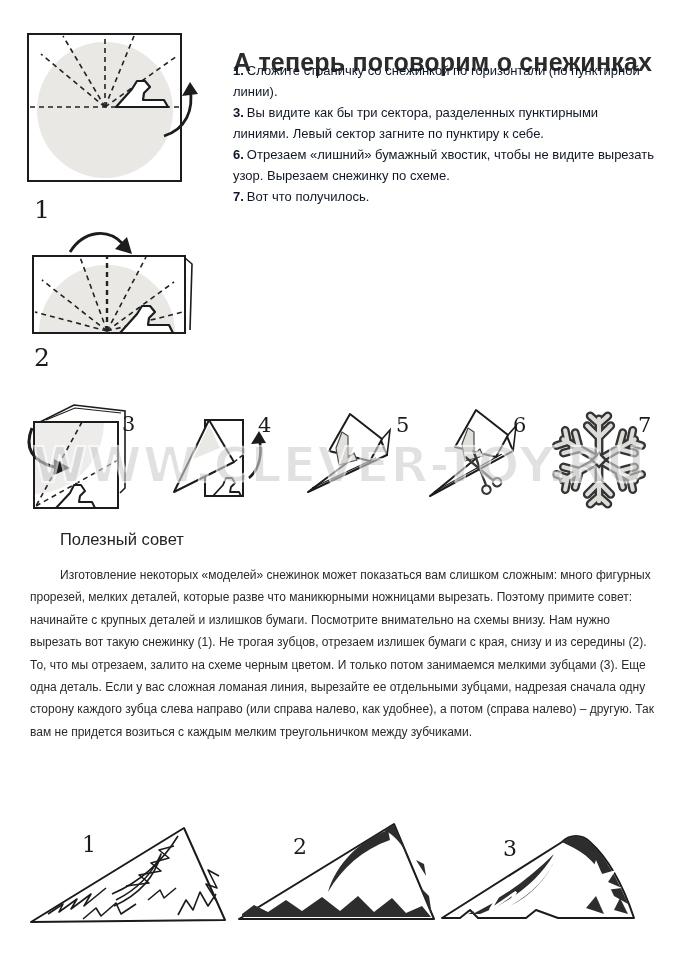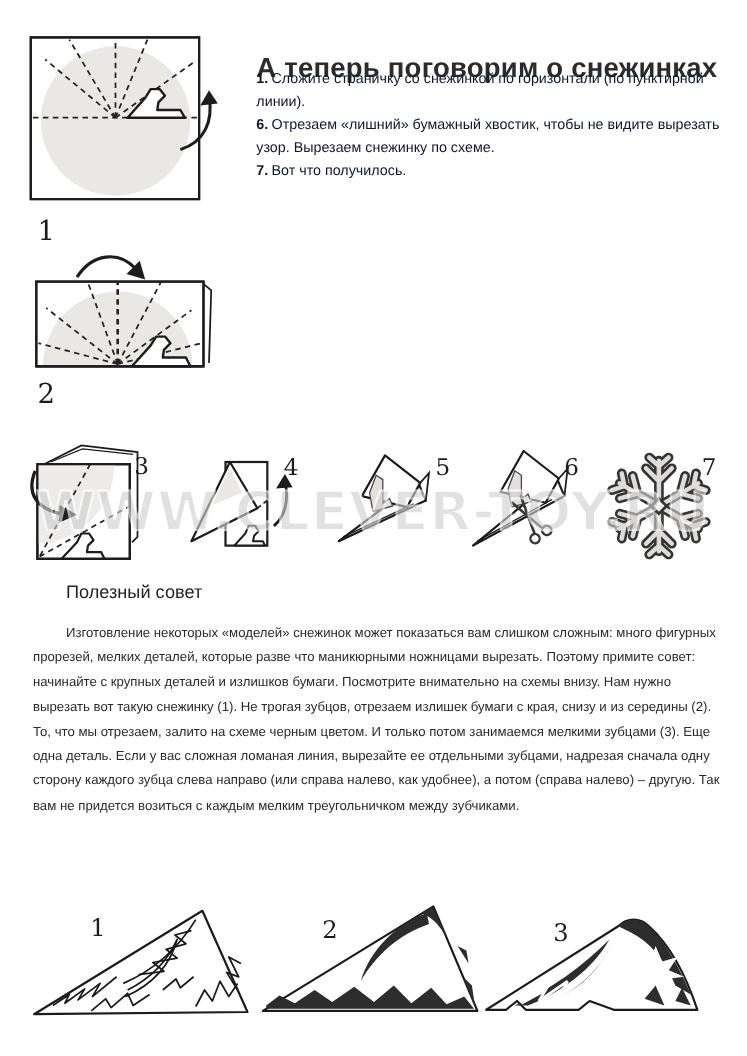--- a/index.html
+++ b/index.html
@@ -91,20 +91,21 @@
       <path d="M7,109 L159,109" stroke="#1c1c1c" stroke-width="2"></path>
       <rect x="7" y="32" width="152" height="77" fill="none" stroke="#1c1c1c" stroke-width="2"></rect>
     </svg>
   </div>
   <div class="steplabel biglabel" style="left:34px;top:345px;">2</div>
 
   <div id="title">А теперь поговорим о снежинках</div>
 
   <div id="instructions">
     <p><span class="num">1.</span><span>Сложите страничку со снежинкой по горизонтали (по пунктирной линии).</span></p>
+    <p><span class="num">3.</span><span>Вы видите как бы три сектора, разделенных пунктирными линиями. Левый сектор загните по пунктиру к себе.</span></p>
     <p><span class="num">6.</span><span>Отрезаем «лишний» бумажный хвостик, чтобы не видите вырезать узор. Вырезаем снежинку по схеме.</span></p>
     <p><span class="num">7.</span><span>Вот что получилось.</span></p>
   </div>
 
   <div class="fig" style="left:24px;top:396px;">
     <svg width="112" height="118" viewBox="0 0 112 118">
       <path d="M16,26 L50,9 L101,15 L101,92 L96,97" fill="#ffffff" stroke="#1c1c1c" stroke-width="1.6"></path>
       <path d="M22,24 L51,12 L97,17" fill="none" stroke="#1c1c1c" stroke-width="1.2"></path>
       <rect x="10" y="26" width="84" height="86" fill="#ffffff" stroke="#1c1c1c" stroke-width="2"></rect>
       <path d="M10,26 L80,26 A72,72 0 0 1 10,98 Z" fill="#edecea"></path>

